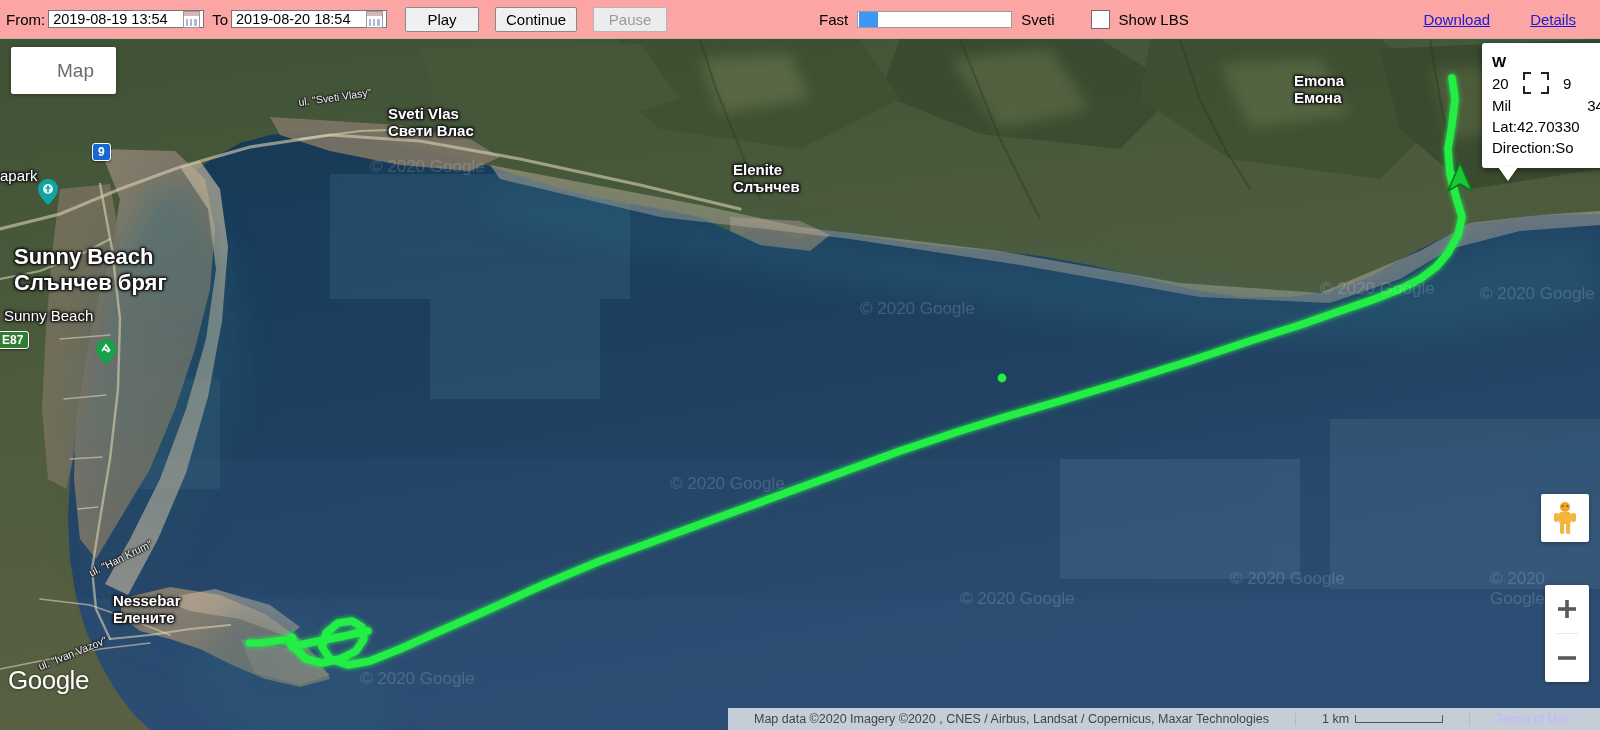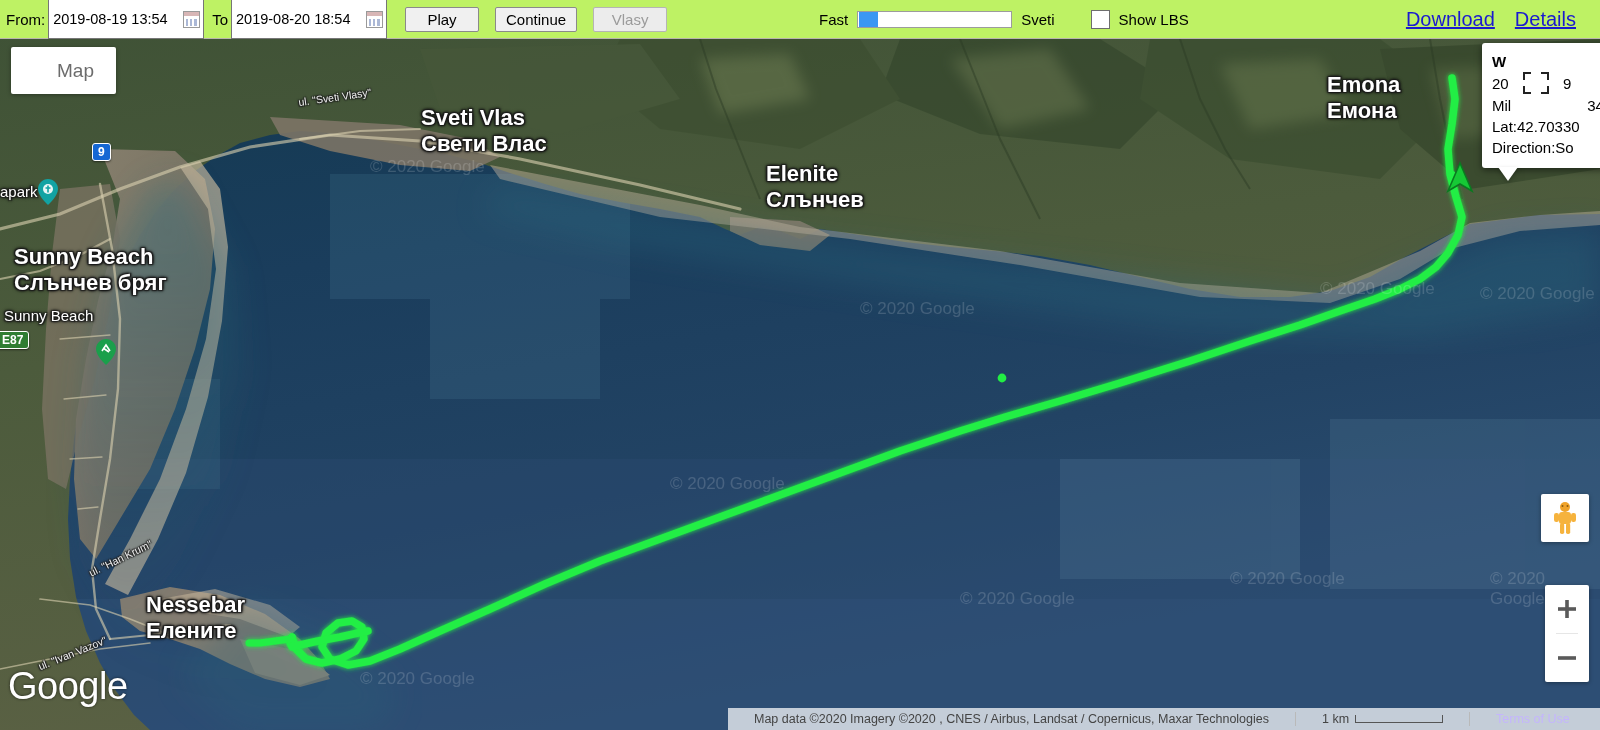--- a/index.html
+++ b/index.html
@@ -7,33 +7,33 @@
     margin: 0; padding: 0;
     width: 1600px; height: 730px;
     overflow: hidden;
     font-family: "Liberation Sans", sans-serif;
   }
 
   
   #toolbar {
     position: absolute; top: 0; left: 0;
     width: 1600px; height: 39px;
-    background: #bef264;
+    background: #fca5a5;
     border-bottom: 1px solid #b9b5ad;
     display: flex; align-items: center;
     font-size: 15px; color: #000;
     white-space: nowrap;
   }
   .tb-label { font-size: 15px; color: #000; padding: 0 1px 0 6px; }
   .date-wrap {
     position: relative;
     display: inline-flex; align-items: center;
     background: #fff;
     border: 1px solid #767676;
-    height: 40px;
+    height: 18px;
     padding: 0 0 0 4px;
     margin: 0 2px;
     justify-content: flex-end;
   }
   .date-wrap input {
     border: none; outline: none;
     font-family: "Liberation Sans", sans-serif;
     font-size: 14.5px;
     width: 128px;
     background: transparent;
@@ -93,21 +93,21 @@
   .checkbox {
     width: 19px; height: 19px;
     background: #fff;
     border: 1px solid #6e6e6e;
     margin-right: 9px;
     cursor: pointer;
   }
   .links { margin-left: auto; display: flex; align-items: center; padding-right: 24px; }
   .links a {
     color: #1a1ad0; text-decoration: underline;
-    font-size: 20px; margin-left: 20px;
+    font-size: 15px; margin-left: 40px;
     cursor: pointer;
   }
 
   
   #map {
     position: absolute; top: 39px; left: 0;
     width: 1600px; height: 691px;
     overflow: hidden;
     background: #15304f;
   }
@@ -155,24 +155,24 @@
   }
   #zoomctl div {
     height: 48px; display: flex; align-items: center; justify-content: center;
     cursor: pointer; color: #555;
     font-size: 0;
   }
   #zoomctl .sep { height: 1px; background: #e6e6e6; margin: 0 11px; }
 
   
   #glogo {
-    position: absolute; left: 8px; bottom: 22px;
+    position: absolute; left: 8px; bottom: 34px;
     z-index: 30;
     font-family: "Liberation Sans", sans-serif;
-    font-size: 38px;
+    font-size: 26px;
     color: #fff;
     letter-spacing: -.5px;
     text-shadow: 0 0 3px rgba(0,0,0,.65);
   }
 
   
   #attrib {
     position: absolute; left: 728px; bottom: 0;
     height: 22px;
     background: rgba(255,255,255,.72);
@@ -232,21 +232,21 @@
     font-family: "Liberation Sans", sans-serif;
     text-shadow:
       -1.3px -1.3px 1.6px #1a1a1a, 1.3px -1.3px 1.6px #1a1a1a,
       -1.3px  1.3px 1.6px #1a1a1a, 1.3px  1.3px 1.6px #1a1a1a,
        0 0 4px #000;
     white-space: nowrap;
     pointer-events: none;
     z-index: 20;
   }
   .lbl-city-big { font-size: 22px; font-weight: bold; }
-  .lbl-city { font-size: 22px; font-weight: bold; margin-left: 33px; }
+  .lbl-city { font-size: 15px; font-weight: bold; }
   .lbl-poi { font-size: 15px; }
   .lbl-street {
     font-size: 10.5px; color: #eee; font-weight: normal;
     text-shadow: -1px -1px 1.2px #222, 1px -1px 1.2px #222, -1px 1px 1.2px #222, 1px 1px 1.2px #222;
   }
   .poi-pin {
     position: absolute; z-index: 21;
     width: 20px; height: 26px;
   }
   .road-shield {
@@ -282,21 +282,21 @@
   </span>
 
   <span class="tb-label">To</span>
   <span class="date-wrap">
     <input type="text" value="2019-08-20 18:54" style="">
     <span class="cal-icon"></span>
   </span>
 
   <button class="btn">Play</button>
   <button class="btn">Continue</button>
-  <button class="btn disabled">Vlasy</button>
+  <button class="btn disabled">Pause</button>
 
   <span class="speed-group">
     <span class="speed-text">Fast</span>
     <span class="slider">
       <span class="slider-thumb"></span>
     </span>
     <span class="speed-text">Sveti</span>
   </span>
 
   <span class="lbs-group">
@@ -486,21 +486,21 @@
     <div>Слънчев</div>
   </div>
   <div class="mlabel lbl-city" style="left:1294px;top:33px">
     <div>Emona</div>
     <div>Емона</div>
   </div>
   <div class="mlabel lbl-city" style="left:113px;top:553px">
     <div>Nessebar</div>
     <div>Елените</div>
   </div>
-  <div class="mlabel lbl-poi" style="left:0px;top:144px">apark</div>
+  <div class="mlabel lbl-poi" style="left:0px;top:128px">apark</div>
   <div class="mlabel lbl-street" style="left:298px;top:52px;transform:rotate(-8deg)">ul. "Sveti Vlasy"</div>
   <div class="mlabel lbl-street" style="left:86px;top:513px;transform:rotate(-26deg)">ul. "Han Krum"</div>
   <div class="mlabel lbl-street" style="left:36px;top:608px;transform:rotate(-22deg)">ul. "Ivan Vazov"</div>
 
   <svg class="poi-pin" style="left:38px;top:140px" viewBox="0 0 20 26">
     <path d="M10,0 C4.5,0 0,4.5 0,10 C0,17 10,26 10,26 C10,26 20,17 20,10 C20,4.5 15.5,0 10,0 Z" fill="#12a3a3"></path>
     <circle cx="10" cy="10" r="5" fill="#fff" opacity=".9"></circle>
     <path d="M10,6.5 L10,13.5 M7.5,9 L12.5,9" stroke="#12a3a3" stroke-width="1.6"></path>
   </svg>
 

